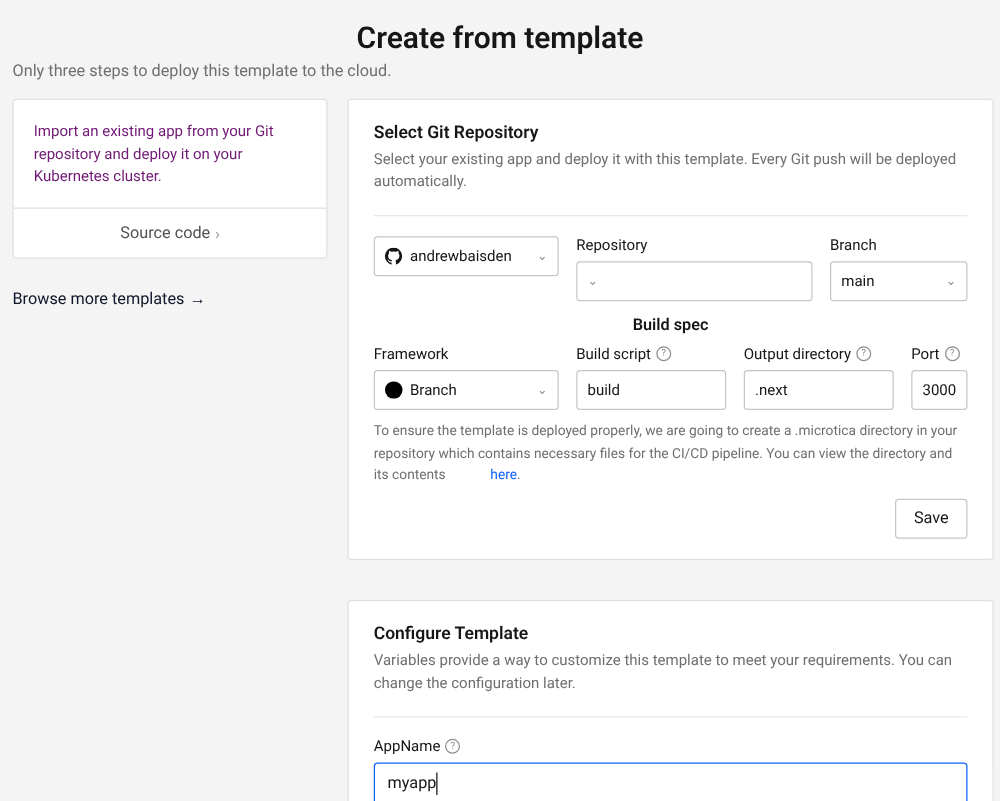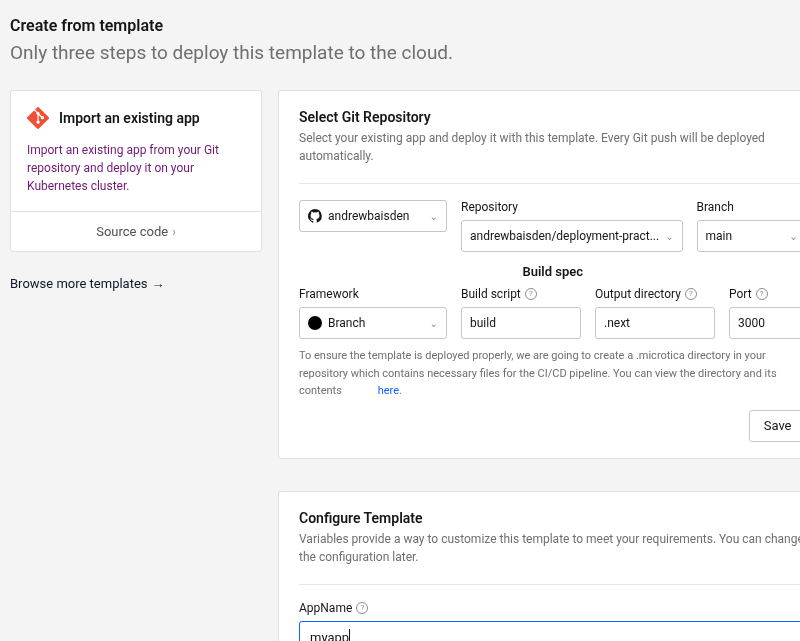--- a/index.html
+++ b/index.html
@@ -5,28 +5,29 @@
     * { box-sizing: border-box; margin: 0; padding: 0; }
     body {
       font-family: -apple-system, BlinkMacSystemFont, "Segoe UI", Roboto, sans-serif;
       background: #f4f4f4;
       color: #161616;
       font-size: 13px;
       padding: 16px 10px;
       width: 800px;
     }
     .page-title {
-      font-size: 16px;
+      font-size: 24px;
       font-weight: 600;
       margin-bottom: 6px;
+      text-align: center;
     }
     .page-subtitle {
       color: #6f6f6f;
-      font-size: 19px;
-      margin-bottom: 26px;
+      font-size: 13px;
+      margin-bottom: 14px;
     }
     .columns {
       display: flex;
       gap: 16px;
       align-items: flex-start;
     }
     .left-col { width: 252px; flex-shrink: 0; }
     .right-col { flex: 1; display: flex; flex-direction: column; gap: 32px; }
     .card {
       background: #fff;
@@ -120,28 +121,20 @@
   </style>
 </head>
 <body>
 
 <div class="page-title">Create from template</div>
 <div class="page-subtitle">Only three steps to deploy this template to the cloud.</div>
 
 <div class="columns">
   <div class="left-col">
     <div class="card import-card">
-      <div class="import-header">
-        <span class="git-diamond">
-          <svg viewBox="0 0 24 24">
-              <path fill="#f05033" d="M23.5 11 13 .5a1.4 1.4 0 0 0-2 0L8.8 2.7l2.7 2.7a1.7 1.7 0 0 1 2.1 2.1l2.6 2.6a1.7 1.7 0 1 1-1 1l-2.4-2.4v6.4a1.7 1.7 0 1 1-1.4 0V8.6a1.7 1.7 0 0 1-.9-2.2L7.8 3.7.5 11a1.4 1.4 0 0 0 0 2l10.5 10.5a1.4 1.4 0 0 0 2 0L23.5 13a1.4 1.4 0 0 0 0-2z"></path>
-            </svg>
-        </span>
-        <div class="import-title">Import an existing app</div>
-      </div>
       <div class="import-desc">Import an existing app from your Git repository and deploy it on your Kubernetes cluster.</div>
       <div class="source-code-row">
         <span>Source code</span>
         <span class="chev">›</span>
       </div>
     </div>
     <div class="browse-link">
       <span>Browse more templates</span>
       <span>→</span>
     </div>
@@ -162,21 +155,20 @@
                   <path fill="#161616" d="M8 0a8 8 0 0 0-2.53 15.59c.4.07.55-.17.55-.38v-1.5c-2.23.49-2.7-1.07-2.7-1.07-.36-.93-.89-1.18-.89-1.18-.73-.5.06-.49.06-.49.8.06 1.23.83 1.23.83.72 1.23 1.88.87 2.34.67.07-.52.28-.87.51-1.07-1.78-.2-3.65-.89-3.65-3.96 0-.87.31-1.59.82-2.15-.08-.2-.36-1.02.08-2.12 0 0 .67-.21 2.2.82a7.6 7.6 0 0 1 4 0c1.53-1.03 2.2-.82 2.2-.82.44 1.1.16 1.92.08 2.12.51.56.82 1.28.82 2.15 0 3.08-1.87 3.76-3.66 3.96.29.25.54.73.54 1.48v2.19c0 .21.15.46.55.38A8 8 0 0 0 8 0z"></path>
                 </svg>
               <span class="ellip">andrewbaisden</span>
             </span>
             <span class="caret-down">⌄</span>
           </div>
         </div>
         <div class="field" style="flex:1;min-width:0">
           <div class="label">Repository</div>
           <div class="select">
-            <span class="val ellip">andrewbaisden/deployment-pract...</span>
             <span class="caret-down">⌄</span>
           </div>
         </div>
         <div class="field" style="width:110px">
           <div class="label">Branch</div>
           <div class="select">
             <span class="val">main</span>
             <span class="caret-down">⌄</span>
           </div>
         </div>

